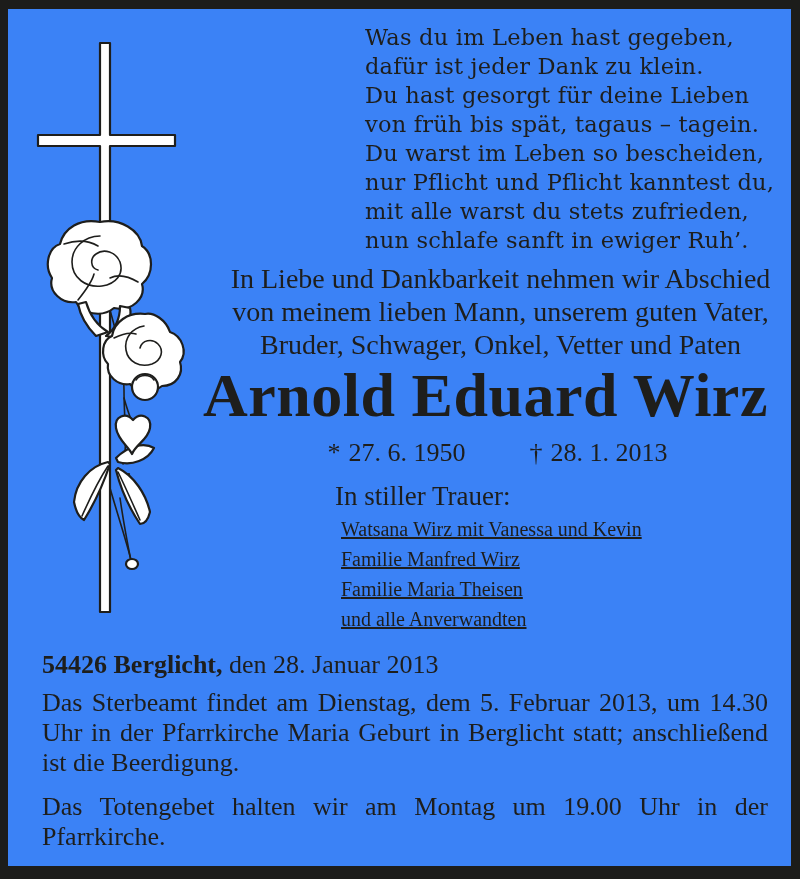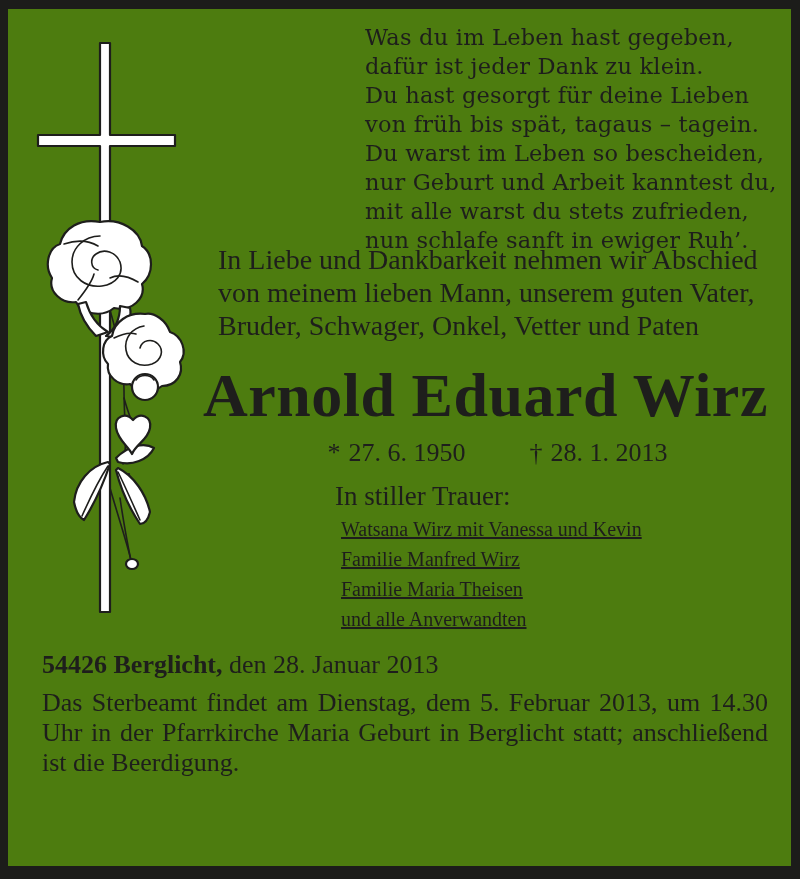--- a/index.html
+++ b/index.html
@@ -1,21 +1,21 @@
 <!DOCTYPE html>
 <html><head>
 <meta charset="utf-8">
 <style>
   html, body { margin: 0; padding: 0; background: #ffffff; }
   .sheet {
     position: relative;
     width: 800px;
     height: 879px;
     box-sizing: border-box;
-    background: #4d7c0f;
+    background: #3b82f6;
     border-style: solid;
     border-color: #1c1c1a;
     border-width: 9px 9px 13px 8px;
     color: #1e1e1c;
     overflow: hidden;
     font-family: "Liberation Serif", serif;
   }
   .abs { position: absolute; }
 
   
@@ -27,23 +27,24 @@
   .poem {
     left: 357px; top: 14px; width: 415px;
     font-family: "DejaVu Serif", serif;
     font-size: 22.5px; line-height: 29px;
     letter-spacing: 0.2px;
     white-space: nowrap;
   }
 
   
   .intro {
-    left: 210px; top: 234px; width: 565px;
+    left: 210px; top: 253px; width: 565px;
     font-size: 28px; line-height: 33px;
     white-space: nowrap;
+    text-align: center;
   }
 
   
   .name-row {
     left: 195px; top: 356px; width: 565px;
     text-align: center;
     font-size: 62px; font-weight: bold;
     line-height: 60px;
     letter-spacing: 0.5px;
     white-space: nowrap;
@@ -112,21 +113,21 @@
     <circle class="ln" cx="125" cy="357" r="13"></circle>
     <path class="thin" d="M116,350 C120,344 130,344 134,350"></path>
   </svg>
 
   <div class="abs poem">
     <div>Was du im Leben hast gegeben,</div>
     <div>dafür ist jeder Dank zu klein.</div>
     <div>Du hast gesorgt für deine Lieben</div>
     <div>von früh bis spät, tagaus – tagein.</div>
     <div>Du warst im Leben so bescheiden,</div>
-    <div>nur Geburt und Arbeit kanntest du,</div>
+    <div>nur Pflicht und Pflicht kanntest du,</div>
     <div>mit alle warst du stets zufrieden,</div>
     <div>nun schlafe sanft in ewiger Ruh’.</div>
   </div>
 
   <div class="abs intro">
     <div>In Liebe und Dankbarkeit nehmen wir Abschied</div>
     <div>von meinem lieben Mann, unserem guten Vater,</div>
     <div>Bruder, Schwager, Onkel, Vetter und Paten</div>
   </div>
 
@@ -149,14 +150,15 @@
     <div>Familie Maria Theisen</div>
     <div>und alle Anverwandten</div>
   </div>
 
   <div class="abs city-line">
     <span class="bold">54426 Berglicht,</span><span> den 28. Januar 2013</span>
   </div>
 
   <div class="abs para para1">Das Sterbeamt findet am Dienstag, dem 5. Februar 2013, um 14.30 Uhr in der Pfarrkirche Maria Geburt in Berglicht statt; anschließend ist die Beerdigung.</div>
 
+  <div class="abs para para2">Das Totengebet halten wir am Montag um 19.00 Uhr in der Pfarrkirche.</div>
 
 </div>
 
 </body></html>

